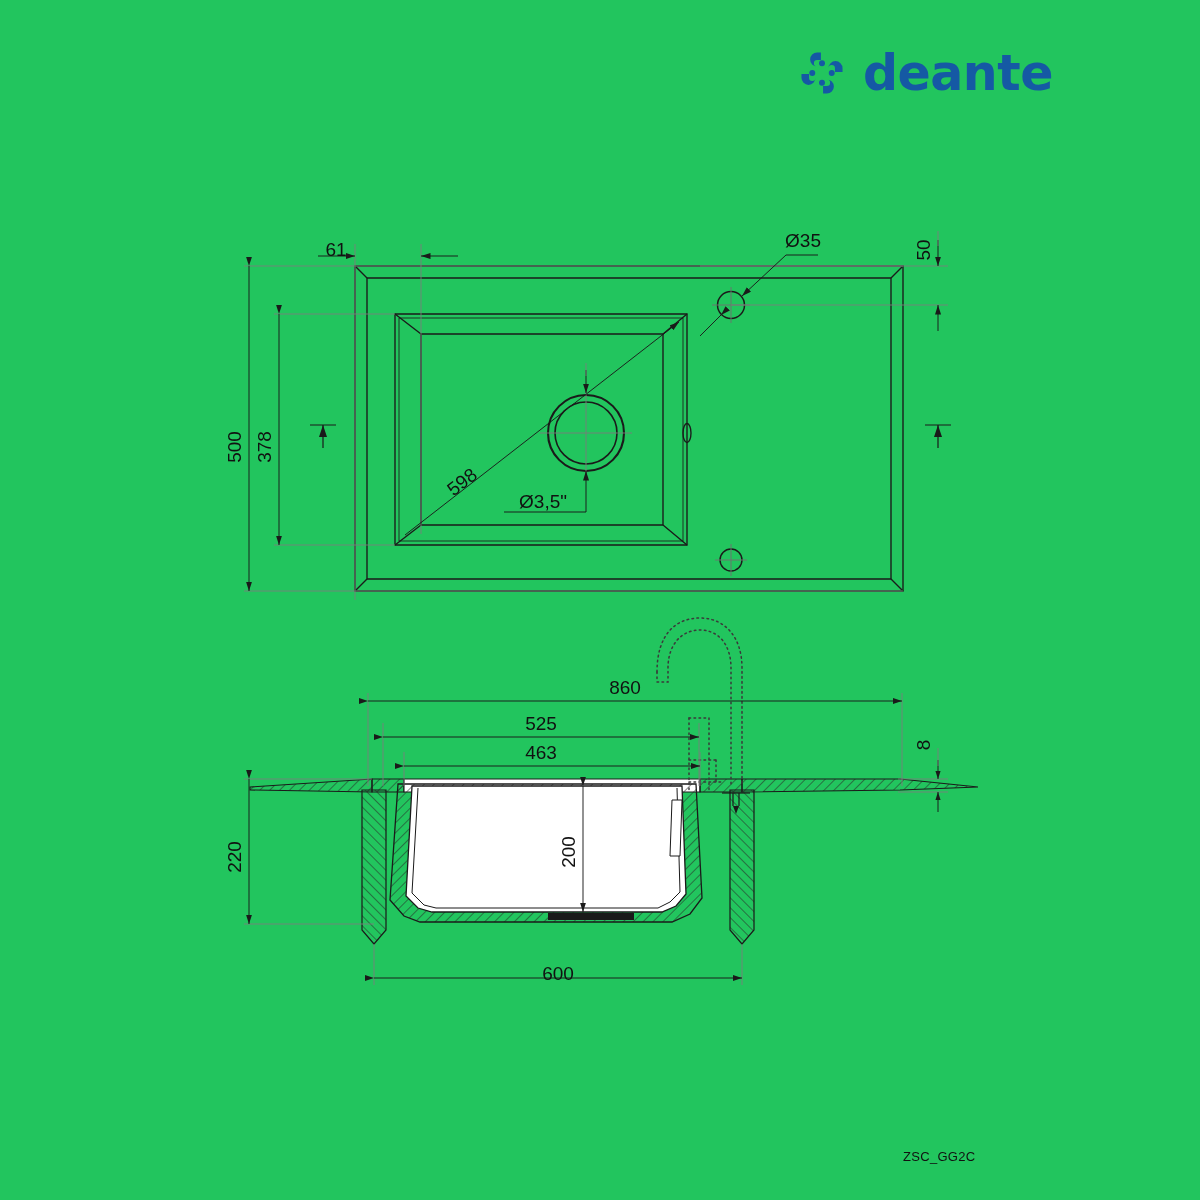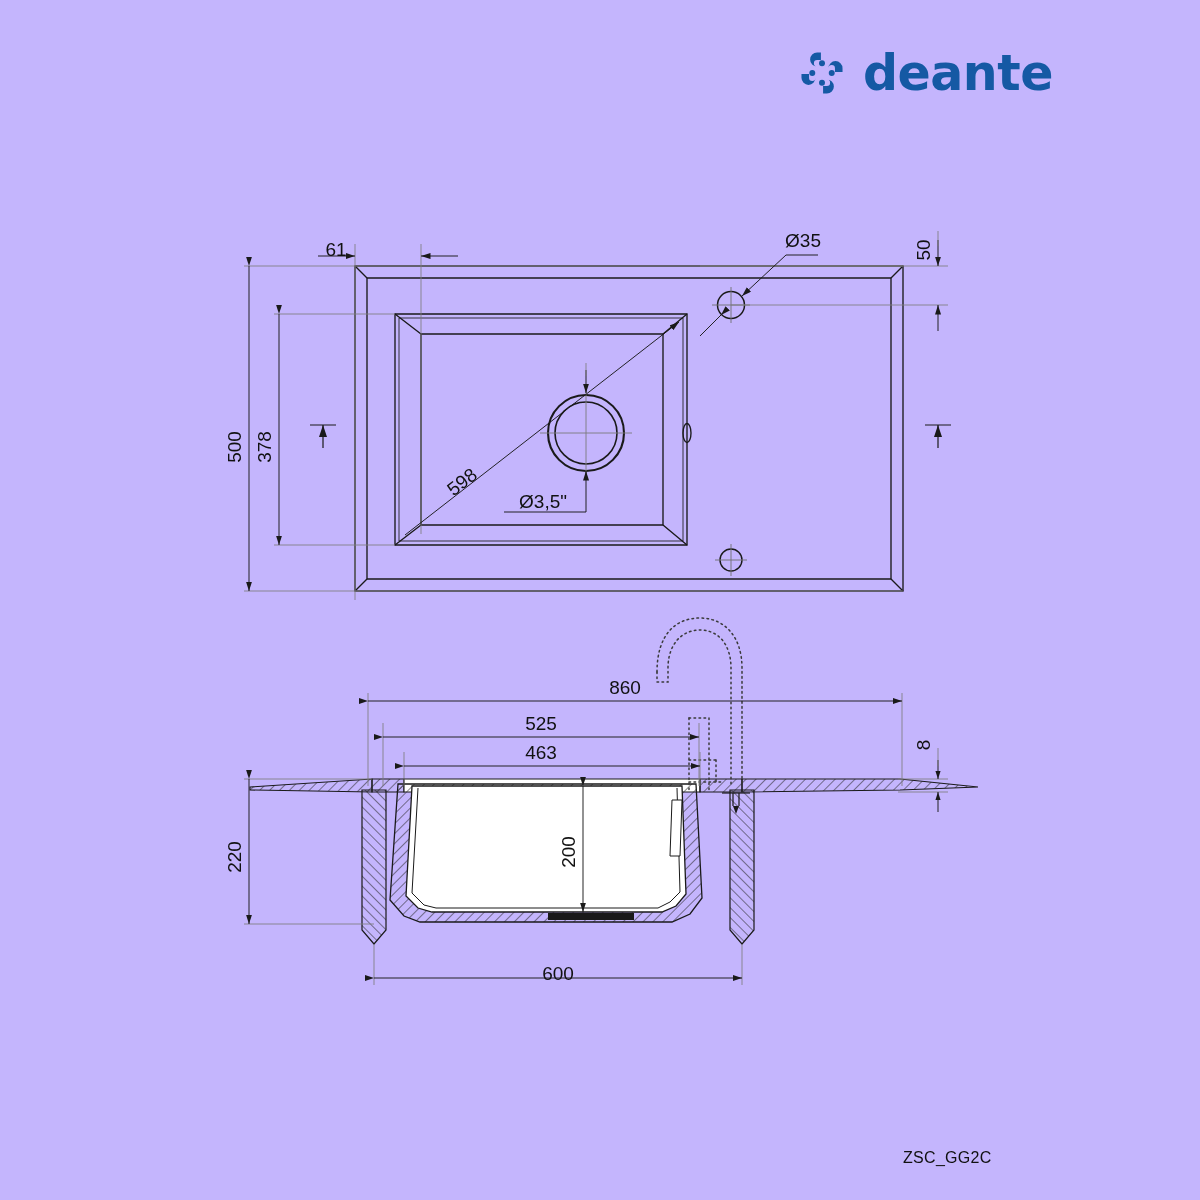--- a/index.html
+++ b/index.html
@@ -1,31 +1,31 @@
 <!DOCTYPE html>
 <html><head>
 <meta charset="utf-8">
 <style>
   html,body{margin:0;padding:0;background:#ffffff;}
   body{width:1200px;height:1200px;position:relative;
        font-family:"Liberation Sans","DejaVu Sans",sans-serif;
        -webkit-font-smoothing:antialiased;}
-  #sheet{position:absolute;inset:0;width:1200px;height:1200px;overflow:hidden;background:#c4b5fd;}
+  #sheet{position:absolute;inset:0;width:1200px;height:1200px;overflow:hidden;background:#22c55e;}
 
   
   #logo{position:absolute;left:795px;top:42px;width:200px;height:62px;display:flex;align-items:center;gap:14px;}
   #logo .mark{width:54px;height:54px;flex:0 0 54px;}
   #logo .wordmark{font-size:49px;line-height:49px;font-weight:700;letter-spacing:-0.5px;color:#1559a4;
                   font-family:"DejaVu Sans","Liberation Sans",sans-serif;}
 
   
   .dwg{position:absolute;left:0;top:0;width:1200px;height:1200px;overflow:visible;}
 
   
-  #code{position:absolute;left:903px;top:1149px;font-size:16px;color:#111;letter-spacing:0.3px;}
+  #code{position:absolute;left:903px;top:1149px;font-size:13px;color:#111;letter-spacing:0.3px;}
 
   
 </style>
 </head>
 <body>
 
 <div id="sheet">
 
   <div id="logo">
     <svg class="mark" viewBox="0 0 100 100">

